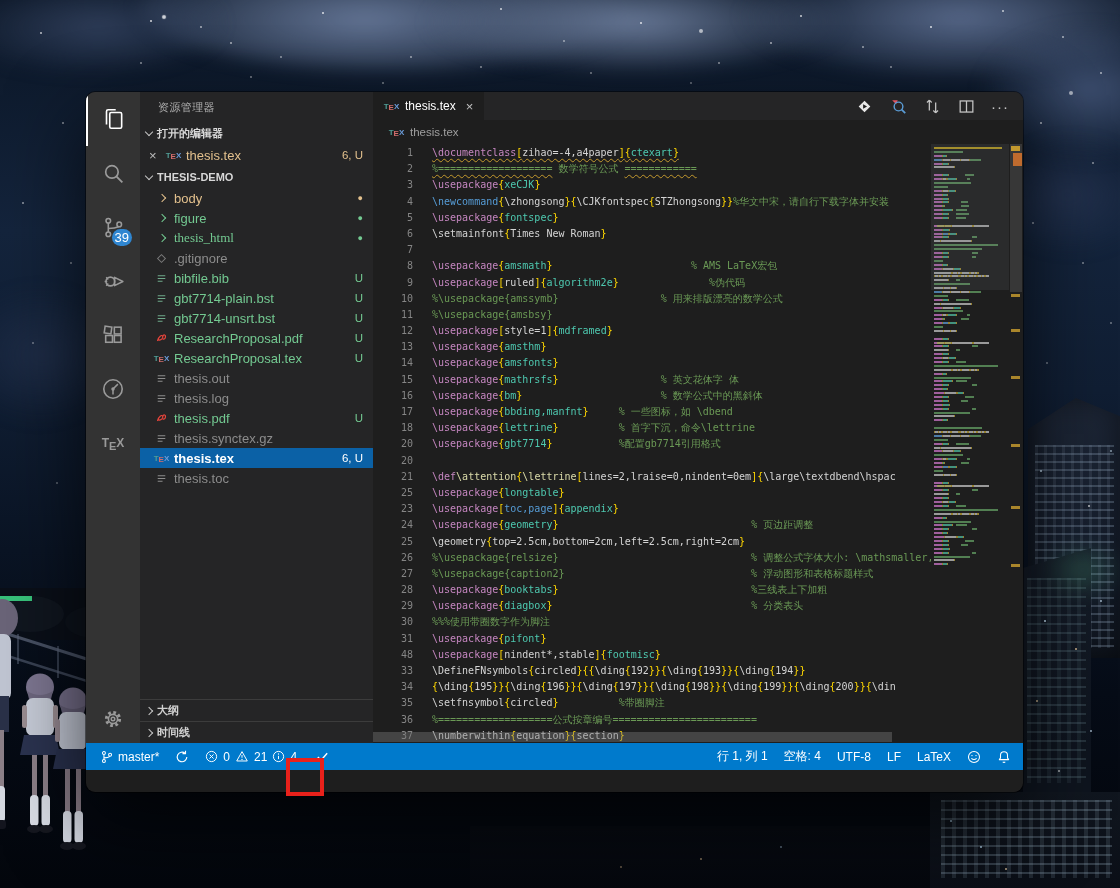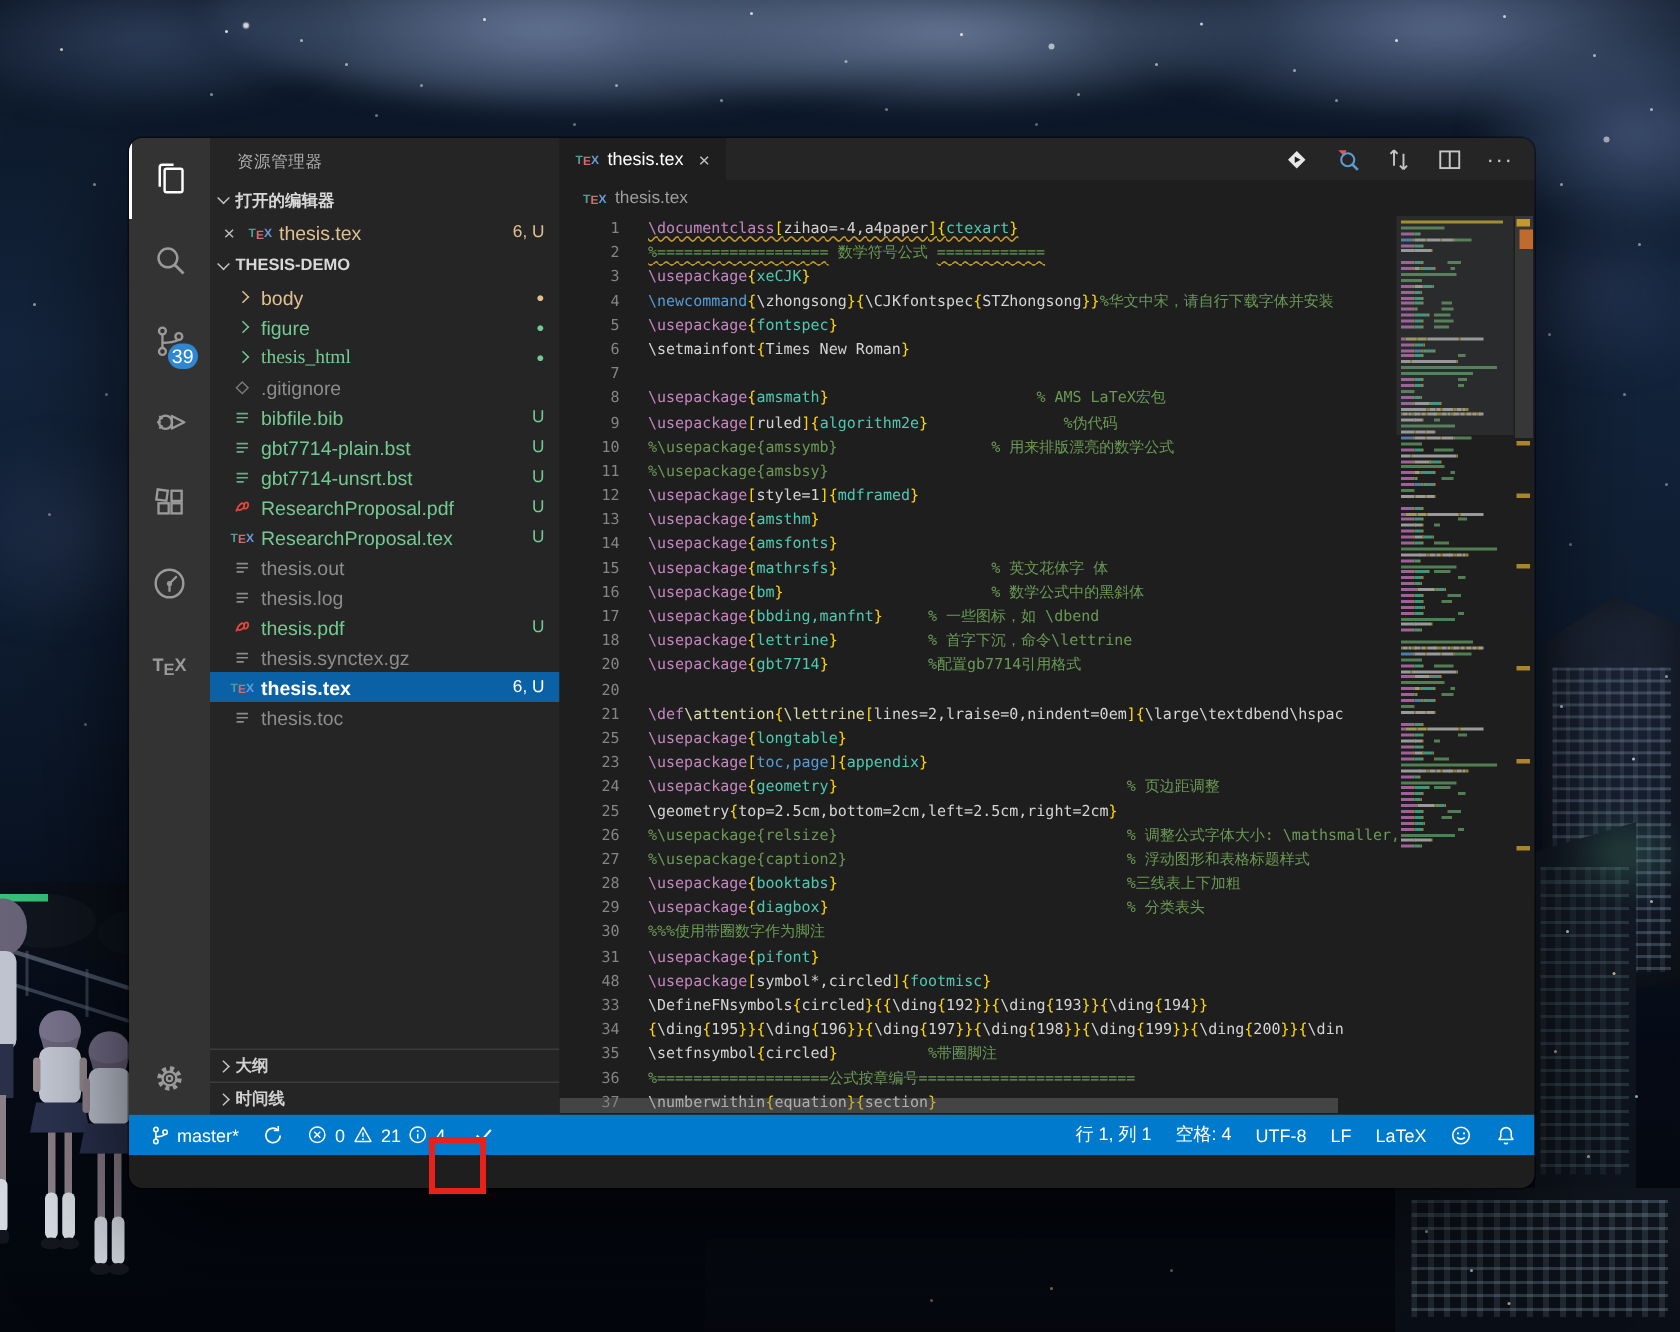--- a/index.html
+++ b/index.html
@@ -476,21 +476,21 @@
               <div class="cline"><span class="ln">25</span><span class="lc"><span class="c-cmd1">\usepackage</span><span class="c-br">{</span><span class="c-pkg">longtable</span><span class="c-br">}</span></span></div>
               <div class="cline"><span class="ln">23</span><span class="lc"><span class="c-cmd1">\usepackage</span><span class="c-br">[</span><span class="c-blu">toc,page</span><span class="c-br">]</span><span class="c-br">{</span><span class="c-pkg">appendix</span><span class="c-br">}</span></span></div>
               <div class="cline"><span class="ln">24</span><span class="lc"><span class="c-cmd1">\usepackage</span><span class="c-br">{</span><span class="c-pkg">geometry</span><span class="c-br">}</span><span class="c-txt">                                </span><span class="c-com">% 页边距调整</span></span></div>
               <div class="cline"><span class="ln">25</span><span class="lc"><span class="c-txt">\geometry</span><span class="c-br">{</span><span class="c-txt">top=2.5cm,bottom=2cm,left=2.5cm,right=2cm</span><span class="c-br">}</span></span></div>
               <div class="cline"><span class="ln">26</span><span class="lc"><span class="c-com">%\usepackage{relsize}                                % 调整公式字体大小: \mathsmaller,\mathlarger</span></span></div>
               <div class="cline"><span class="ln">27</span><span class="lc"><span class="c-com">%\usepackage{caption2}                               % 浮动图形和表格标题样式</span></span></div>
               <div class="cline"><span class="ln">28</span><span class="lc"><span class="c-cmd1">\usepackage</span><span class="c-br">{</span><span class="c-pkg">booktabs</span><span class="c-br">}</span><span class="c-txt">                                </span><span class="c-com">%三线表上下加粗</span></span></div>
               <div class="cline"><span class="ln">29</span><span class="lc"><span class="c-cmd1">\usepackage</span><span class="c-br">{</span><span class="c-pkg">diagbox</span><span class="c-br">}</span><span class="c-txt">                                 </span><span class="c-com">% 分类表头</span></span></div>
               <div class="cline"><span class="ln">30</span><span class="lc"><span class="c-com">%%%使用带圈数字作为脚注</span></span></div>
               <div class="cline"><span class="ln">31</span><span class="lc"><span class="c-cmd1">\usepackage</span><span class="c-br">{</span><span class="c-pkg">pifont</span><span class="c-br">}</span></span></div>
-              <div class="cline"><span class="ln">48</span><span class="lc"><span class="c-cmd1">\usepackage</span><span class="c-br">[</span><span class="c-txt">symbol*,circled</span><span class="c-br">]</span><span class="c-br">{</span><span class="c-pkg">footmisc</span><span class="c-br">}</span></span></div>
+              <div class="cline"><span class="ln">48</span><span class="lc"><span class="c-cmd1">\usepackage</span><span class="c-br">[</span><span class="c-txt">nindent*,stable</span><span class="c-br">]</span><span class="c-br">{</span><span class="c-pkg">footmisc</span><span class="c-br">}</span></span></div>
               <div class="cline"><span class="ln">33</span><span class="lc"><span class="c-txt">\DefineFNsymbols</span><span class="c-br">{</span><span class="c-txt">circled</span><span class="c-br">}</span><span class="c-br">{{</span><span class="c-txt">\ding</span><span class="c-br">{</span><span class="c-txt">192</span><span class="c-br">}}</span><span class="c-br">{</span><span class="c-txt">\ding</span><span class="c-br">{</span><span class="c-txt">193</span><span class="c-br">}}</span><span class="c-br">{</span><span class="c-txt">\ding</span><span class="c-br">{</span><span class="c-txt">194</span><span class="c-br">}}</span></span></div>
               <div class="cline"><span class="ln">34</span><span class="lc"><span class="c-br">{</span><span class="c-txt">\ding</span><span class="c-br">{</span><span class="c-txt">195</span><span class="c-br">}}</span><span class="c-br">{</span><span class="c-txt">\ding</span><span class="c-br">{</span><span class="c-txt">196</span><span class="c-br">}}</span><span class="c-br">{</span><span class="c-txt">\ding</span><span class="c-br">{</span><span class="c-txt">197</span><span class="c-br">}}</span><span class="c-br">{</span><span class="c-txt">\ding</span><span class="c-br">{</span><span class="c-txt">198</span><span class="c-br">}}</span><span class="c-br">{</span><span class="c-txt">\ding</span><span class="c-br">{</span><span class="c-txt">199</span><span class="c-br">}}</span><span class="c-br">{</span><span class="c-txt">\ding</span><span class="c-br">{</span><span class="c-txt">200</span><span class="c-br">}}</span><span class="c-br">{</span><span class="c-txt">\din</span></span></div>
               <div class="cline"><span class="ln">35</span><span class="lc"><span class="c-txt">\setfnsymbol</span><span class="c-br">{</span><span class="c-txt">circled</span><span class="c-br">}</span><span class="c-txt">          </span><span class="c-com">%带圈脚注</span></span></div>
               <div class="cline"><span class="ln">36</span><span class="lc"><span class="c-com">%===================公式按章编号========================</span></span></div>
               <div class="cline"><span class="ln">37</span><span class="lc"><span class="c-txt">\numberwithin</span><span class="c-br">{</span><span class="c-txt">equation</span><span class="c-br">}</span><span class="c-br">{</span><span class="c-txt">section</span><span class="c-br">}</span></span></div>
             </div>
           <div class="minimap">
             <div class="mmview"></div>
           <div class="mmrow">
                 <span style="width: 68px; background: rgb(168, 144, 31);"></span>

